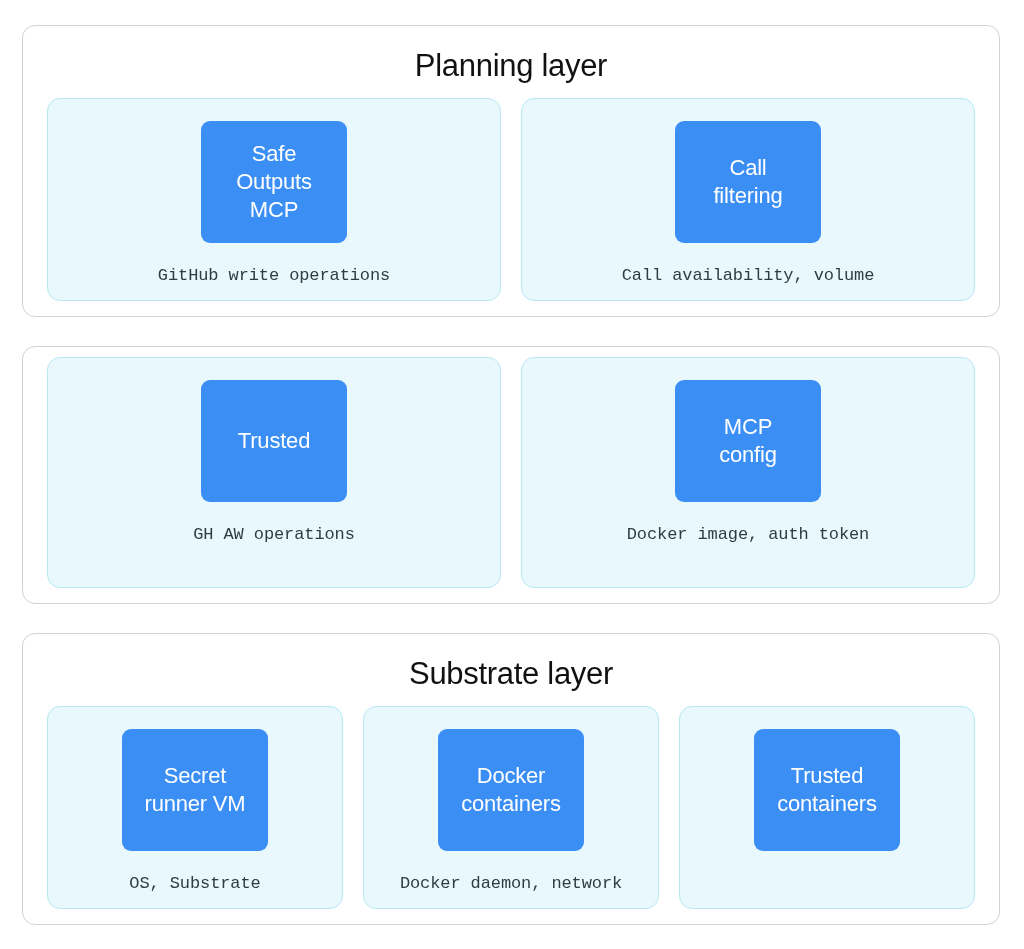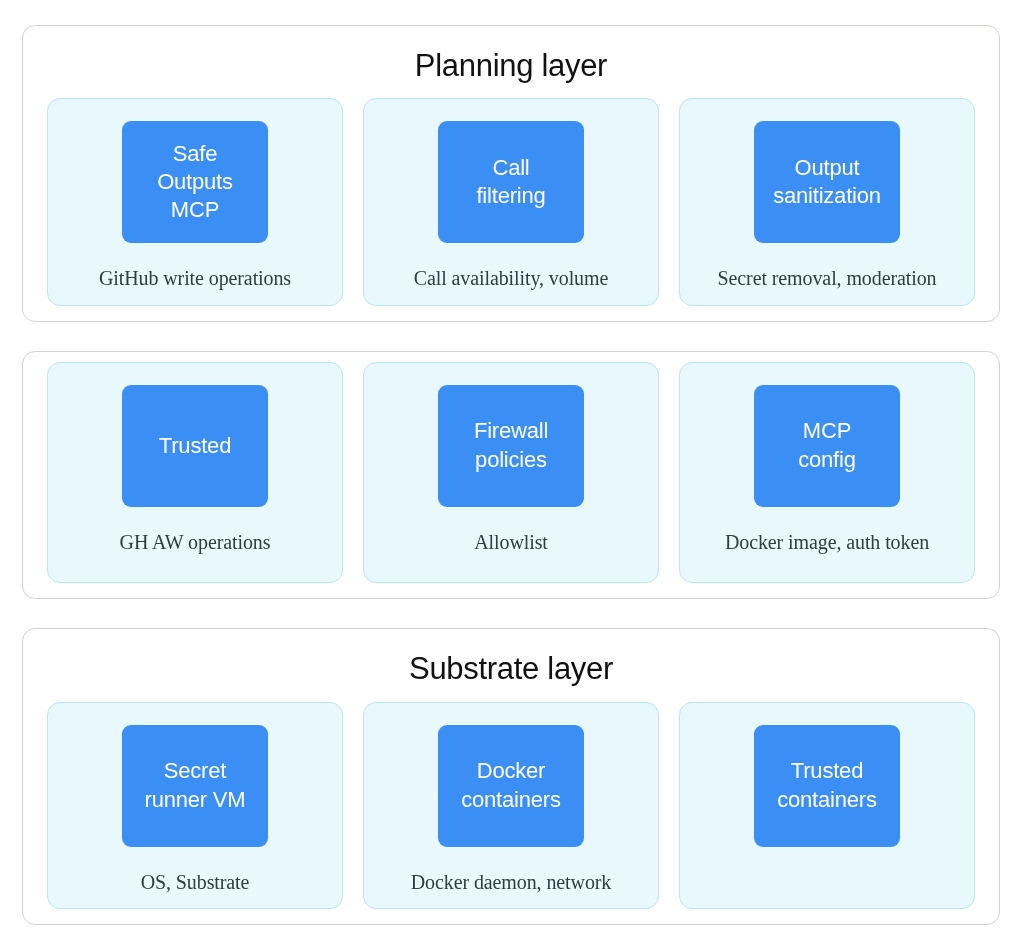--- a/index.html
+++ b/index.html
@@ -92,22 +92,22 @@
     font-size: 22px;
     font-weight: 400;
     line-height: 1.28;
     color: #ffffff;
     letter-spacing: -0.2px;
     padding: 0 4px;
     white-space: pre-line;
   }
 
   .component-caption {
-    font-family: Liberation Serif, serif;
-    font-size: 20px;
+    font-family: Liberation Mono, monospace;
+    font-size: 17px;
     font-weight: 400;
     line-height: 1.42;
     color: #2f3c44;
     text-align: center;
     margin-top: 21px;
     white-space: pre-line;
     letter-spacing: -0.1px;
   }
 </style>
 </head>
@@ -129,48 +129,34 @@
       </div>
 
       <div class="component-card">
         <div class="component-box">
           <span class="component-box-label">Call
 filtering</span>
         </div>
         <div class="component-caption">Call availability, volume</div>
       </div>
 
-      <div class="component-card">
-        <div class="component-box">
-          <span class="component-box-label">Output
-sanitization</span>
-        </div>
-        <div class="component-caption">Secret removal, moderation</div>
-      </div>
 
     </div>
   </section>
 
   <section class="layer-panel">
     <div class="cards-row">
 
       <div class="component-card">
         <div class="component-box">
           <span class="component-box-label">Trusted</span>
         </div>
         <div class="component-caption">GH AW operations</div>
       </div>
 
-      <div class="component-card">
-        <div class="component-box">
-          <span class="component-box-label">Firewall
-policies</span>
-        </div>
-        <div class="component-caption">Allowlist</div>
-      </div>
 
       <div class="component-card">
         <div class="component-box">
           <span class="component-box-label">MCP
 config</span>
         </div>
         <div class="component-caption">Docker image, auth token</div>
       </div>
 
     </div>

